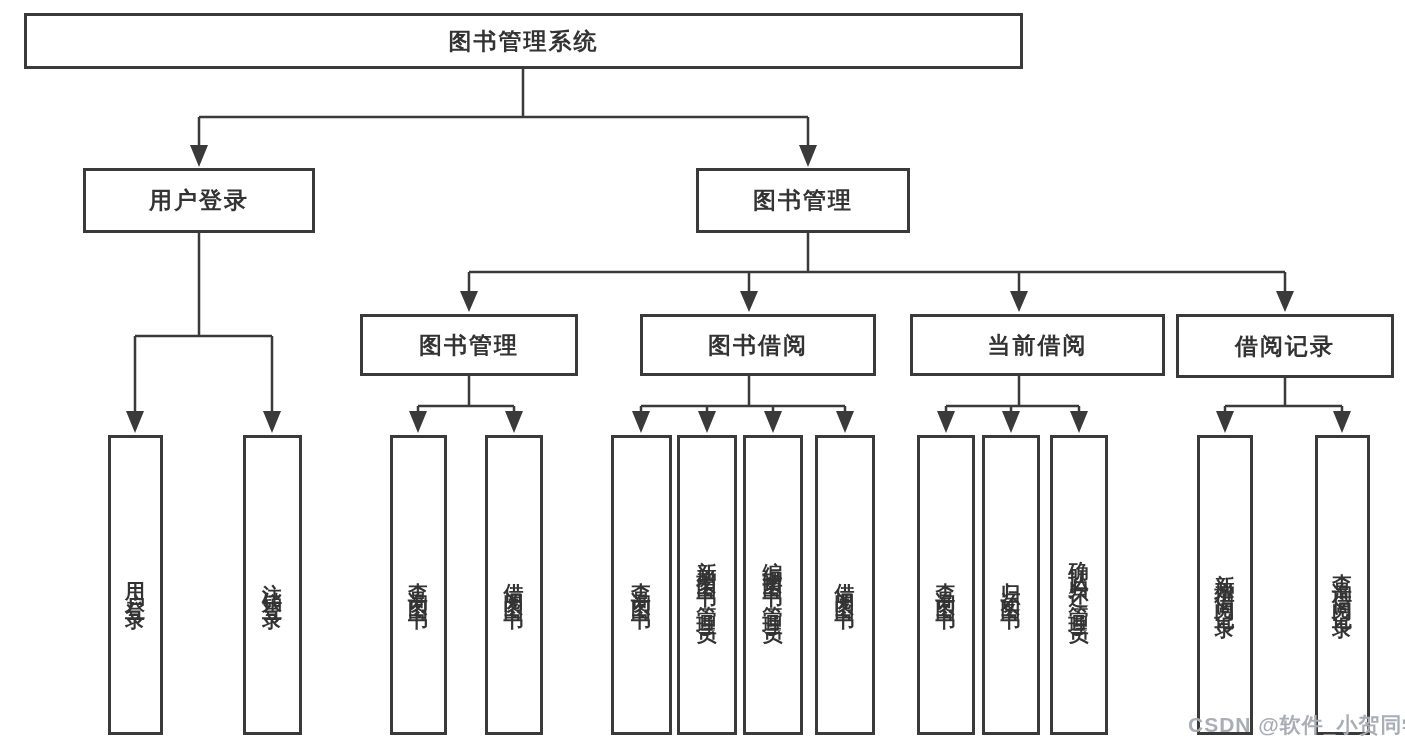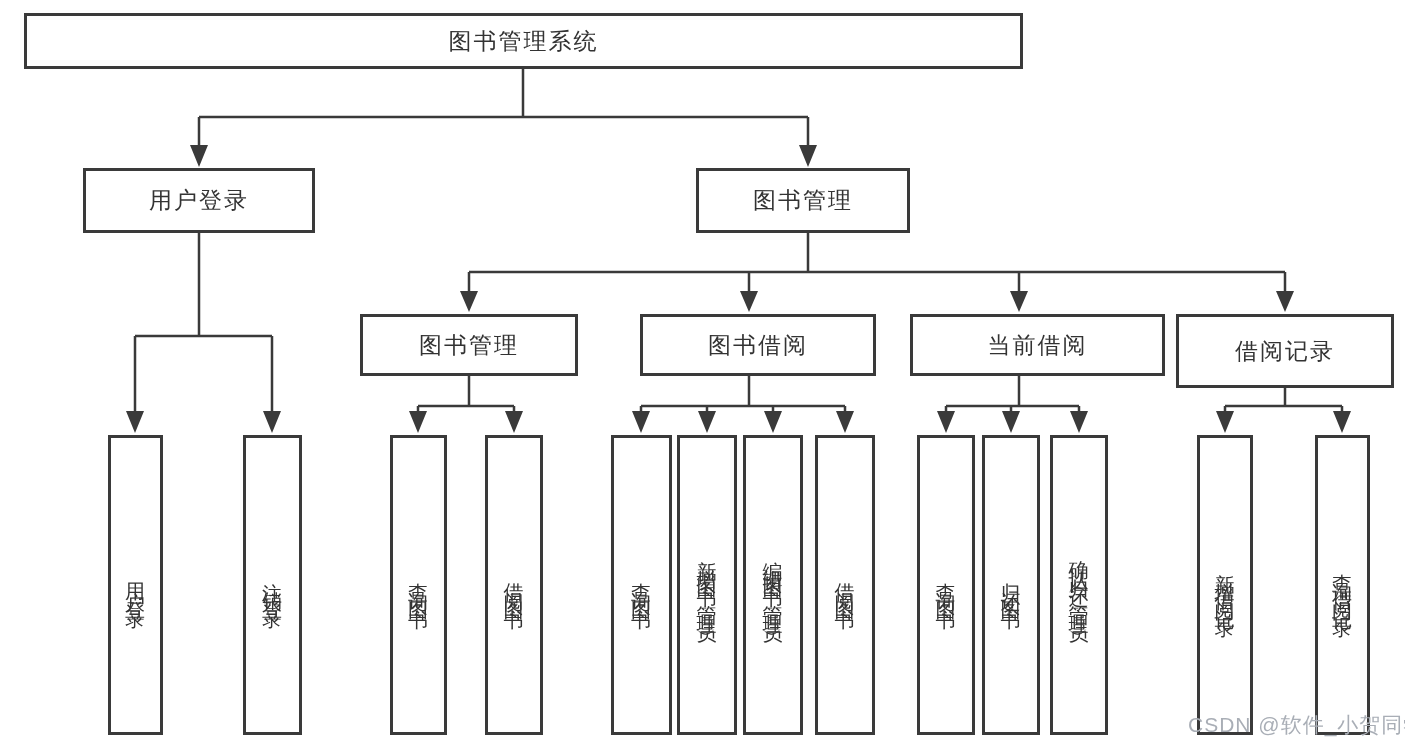--- a/index.html
+++ b/index.html
@@ -2,20 +2,21 @@
 <html><head>
 <meta charset="utf-8">
 <style>
   html,body{margin:0;padding:0;background:#ffffff;}
   .stage{
     position:relative;
     width:1405px;height:747px;
     background:#ffffff;
     font-family:"Liberation Sans","DejaVu Sans",sans-serif;
     overflow:hidden;
+    font-weight:bold;
   }
   .connectors{position:absolute;left:0;top:0;width:1405px;height:747px;}
   .node{
     position:absolute;box-sizing:border-box;
     border:3px solid #3a3a3a;background:#ffffff;
     display:flex;align-items:center;justify-content:center;
     color:#333333;
   }
   .node-h{font-size:23px;letter-spacing:2px;white-space:nowrap;}
   .node-v{
@@ -51,21 +52,21 @@
   </svg>
 
   <div class="node node-h" style="left:24px;top:13px;width:999px;height:56px">图书管理系统</div>
 
   <div class="node node-h" style="left:83px;top:168px;width:232px;height:65px">用户登录</div>
   <div class="node node-h" style="left:696px;top:168px;width:214px;height:65px">图书管理</div>
 
   <div class="node node-h" style="left:360px;top:314px;width:218px;height:62px">图书管理</div>
   <div class="node node-h" style="left:640px;top:314px;width:236px;height:62px">图书借阅</div>
   <div class="node node-h" style="left:910px;top:314px;width:255px;height:62px">当前借阅</div>
-  <div class="node node-h" style="left:1176px;top:314px;width:218px;height:74px">借阅记录</div>
+  <div class="node node-h" style="left:1176px;top:314px;width:218px;height:64px">借阅记录</div>
 
   <div class="node node-v" style="left:108px;top:435px;width:55px;height:300px">用户登录</div>
   <div class="node node-v" style="left:243px;top:435px;width:59px;height:300px">注销登录</div>
 
   <div class="node node-v" style="left:390px;top:435px;width:57px;height:300px">查询图书</div>
   <div class="node node-v" style="left:485px;top:435px;width:58px;height:300px">借阅图书</div>
 
   <div class="node node-v" style="left:611px;top:435px;width:61px;height:300px">查询图书</div>
   <div class="node node-v" style="left:677px;top:435px;width:60px;height:300px">新增图书（管理员）</div>
   <div class="node node-v" style="left:743px;top:435px;width:60px;height:300px">编辑图书（管理员）</div>

